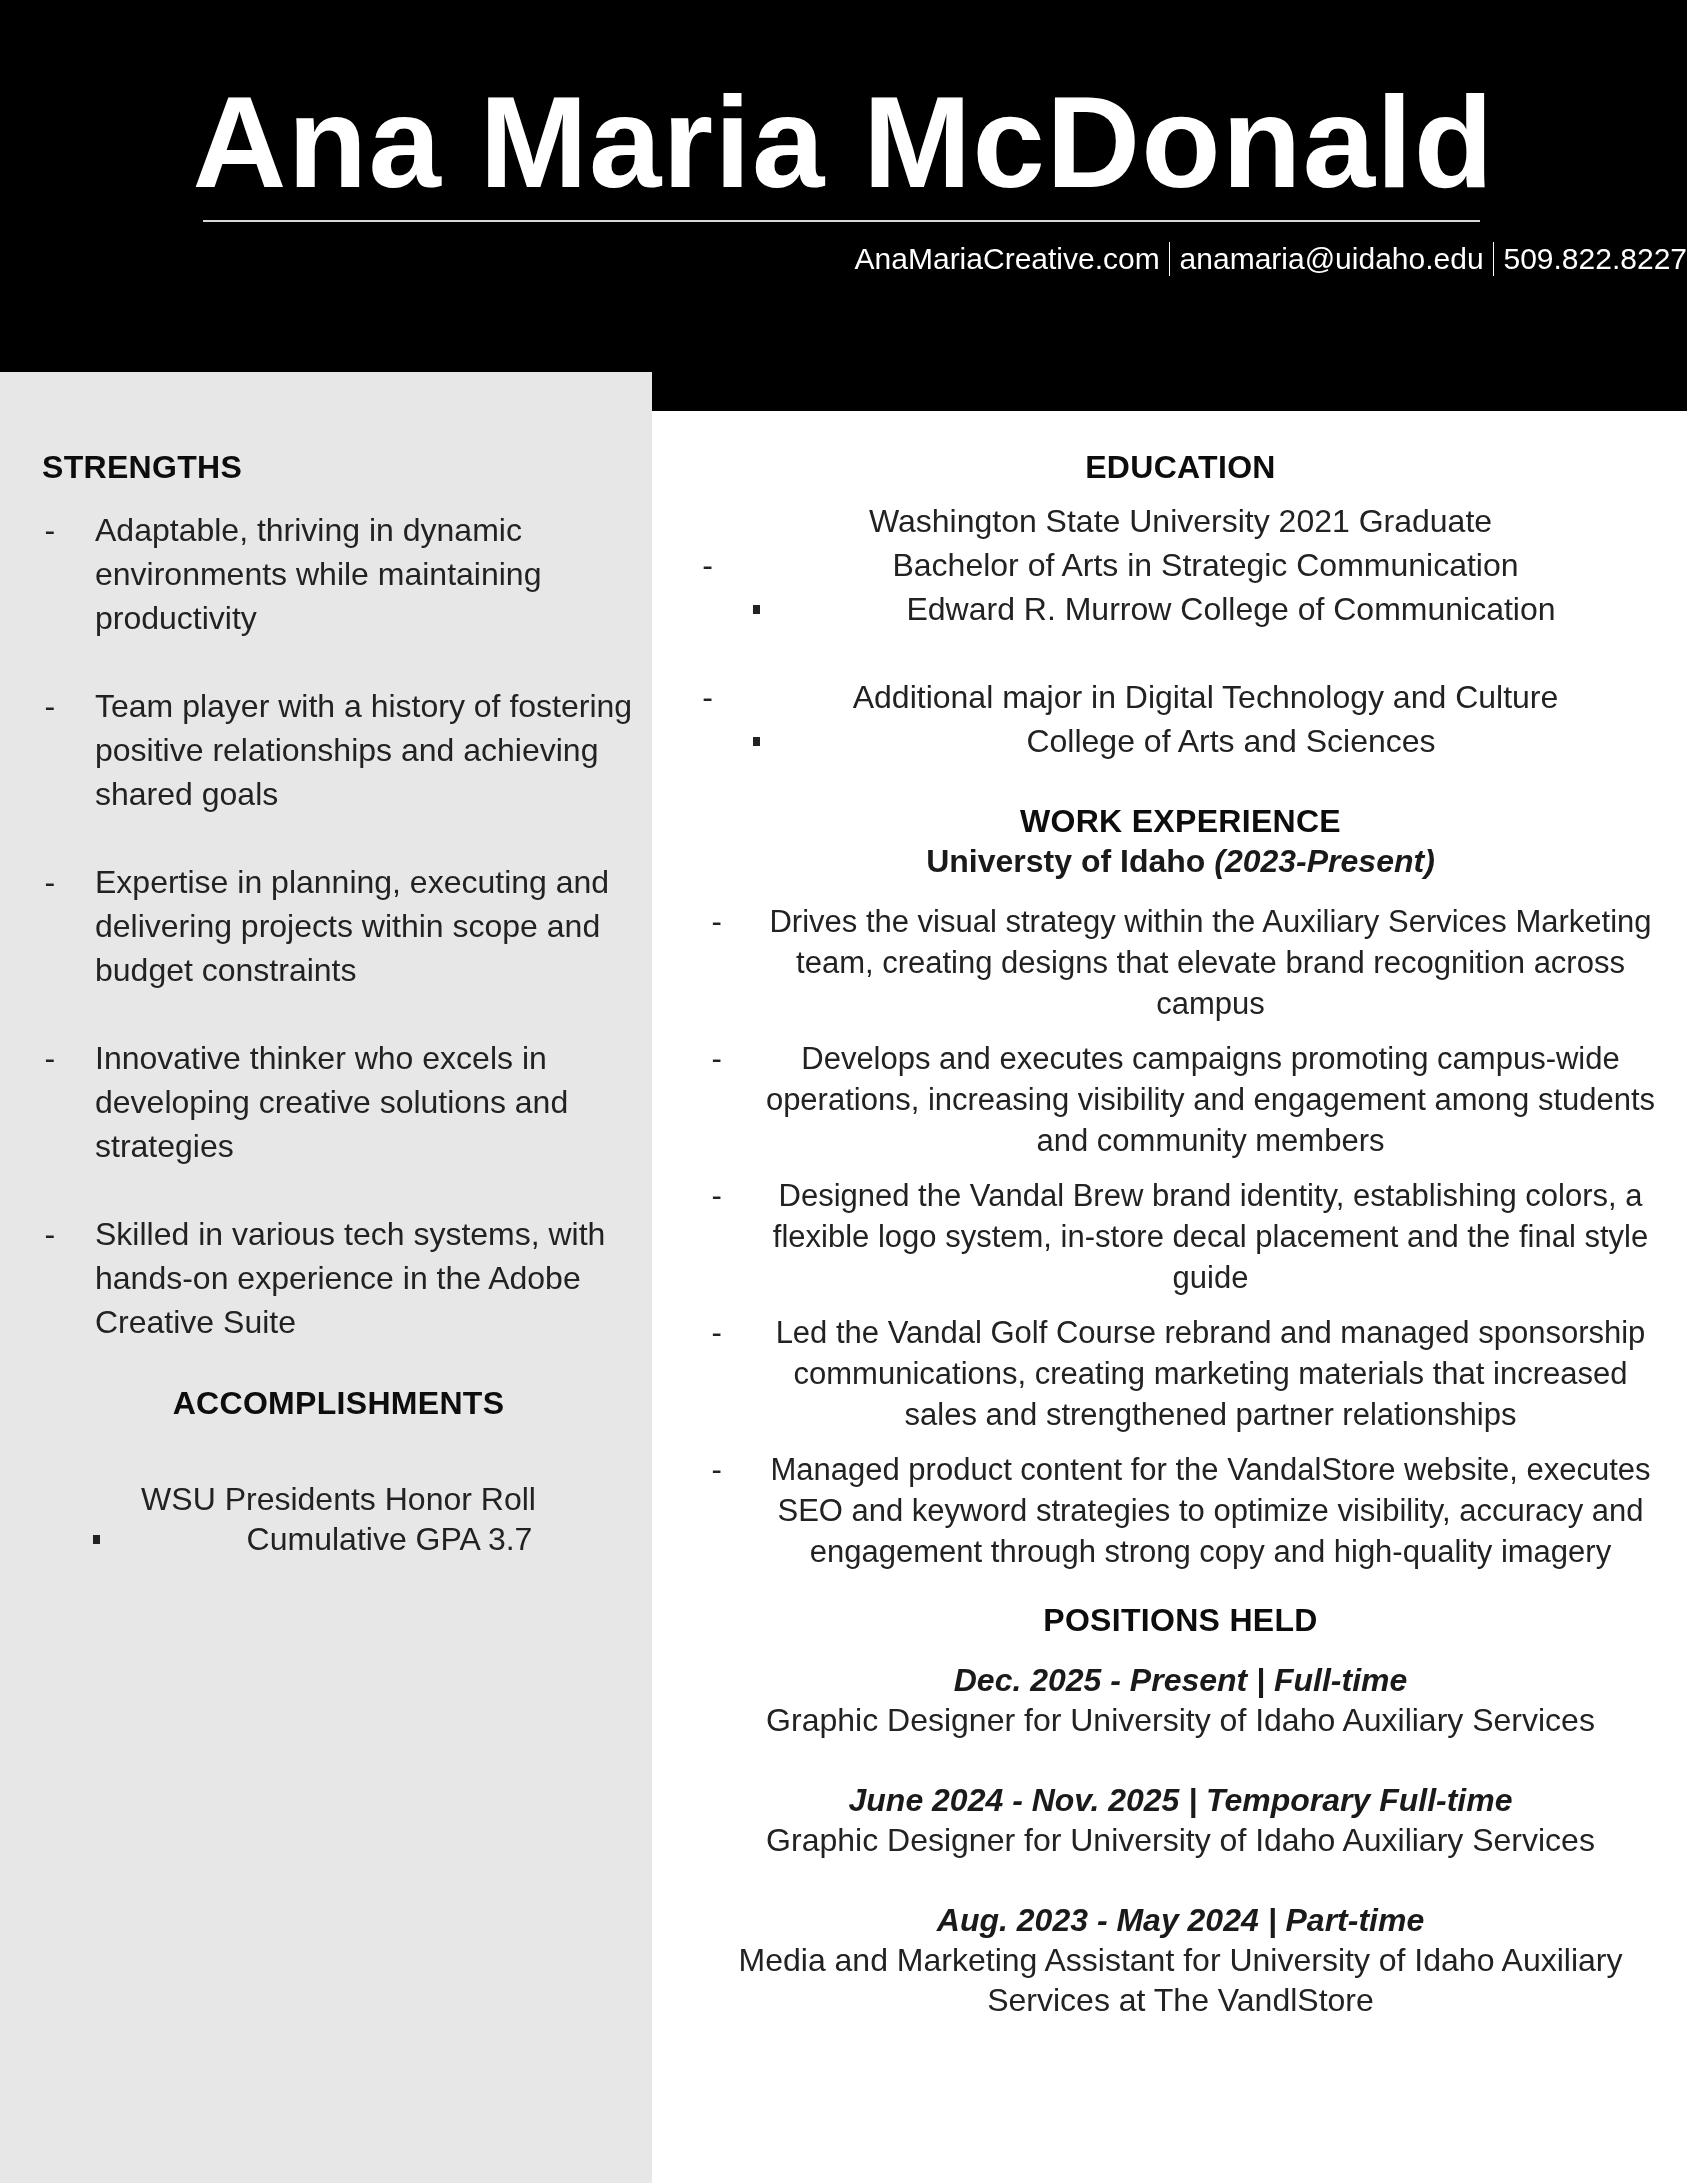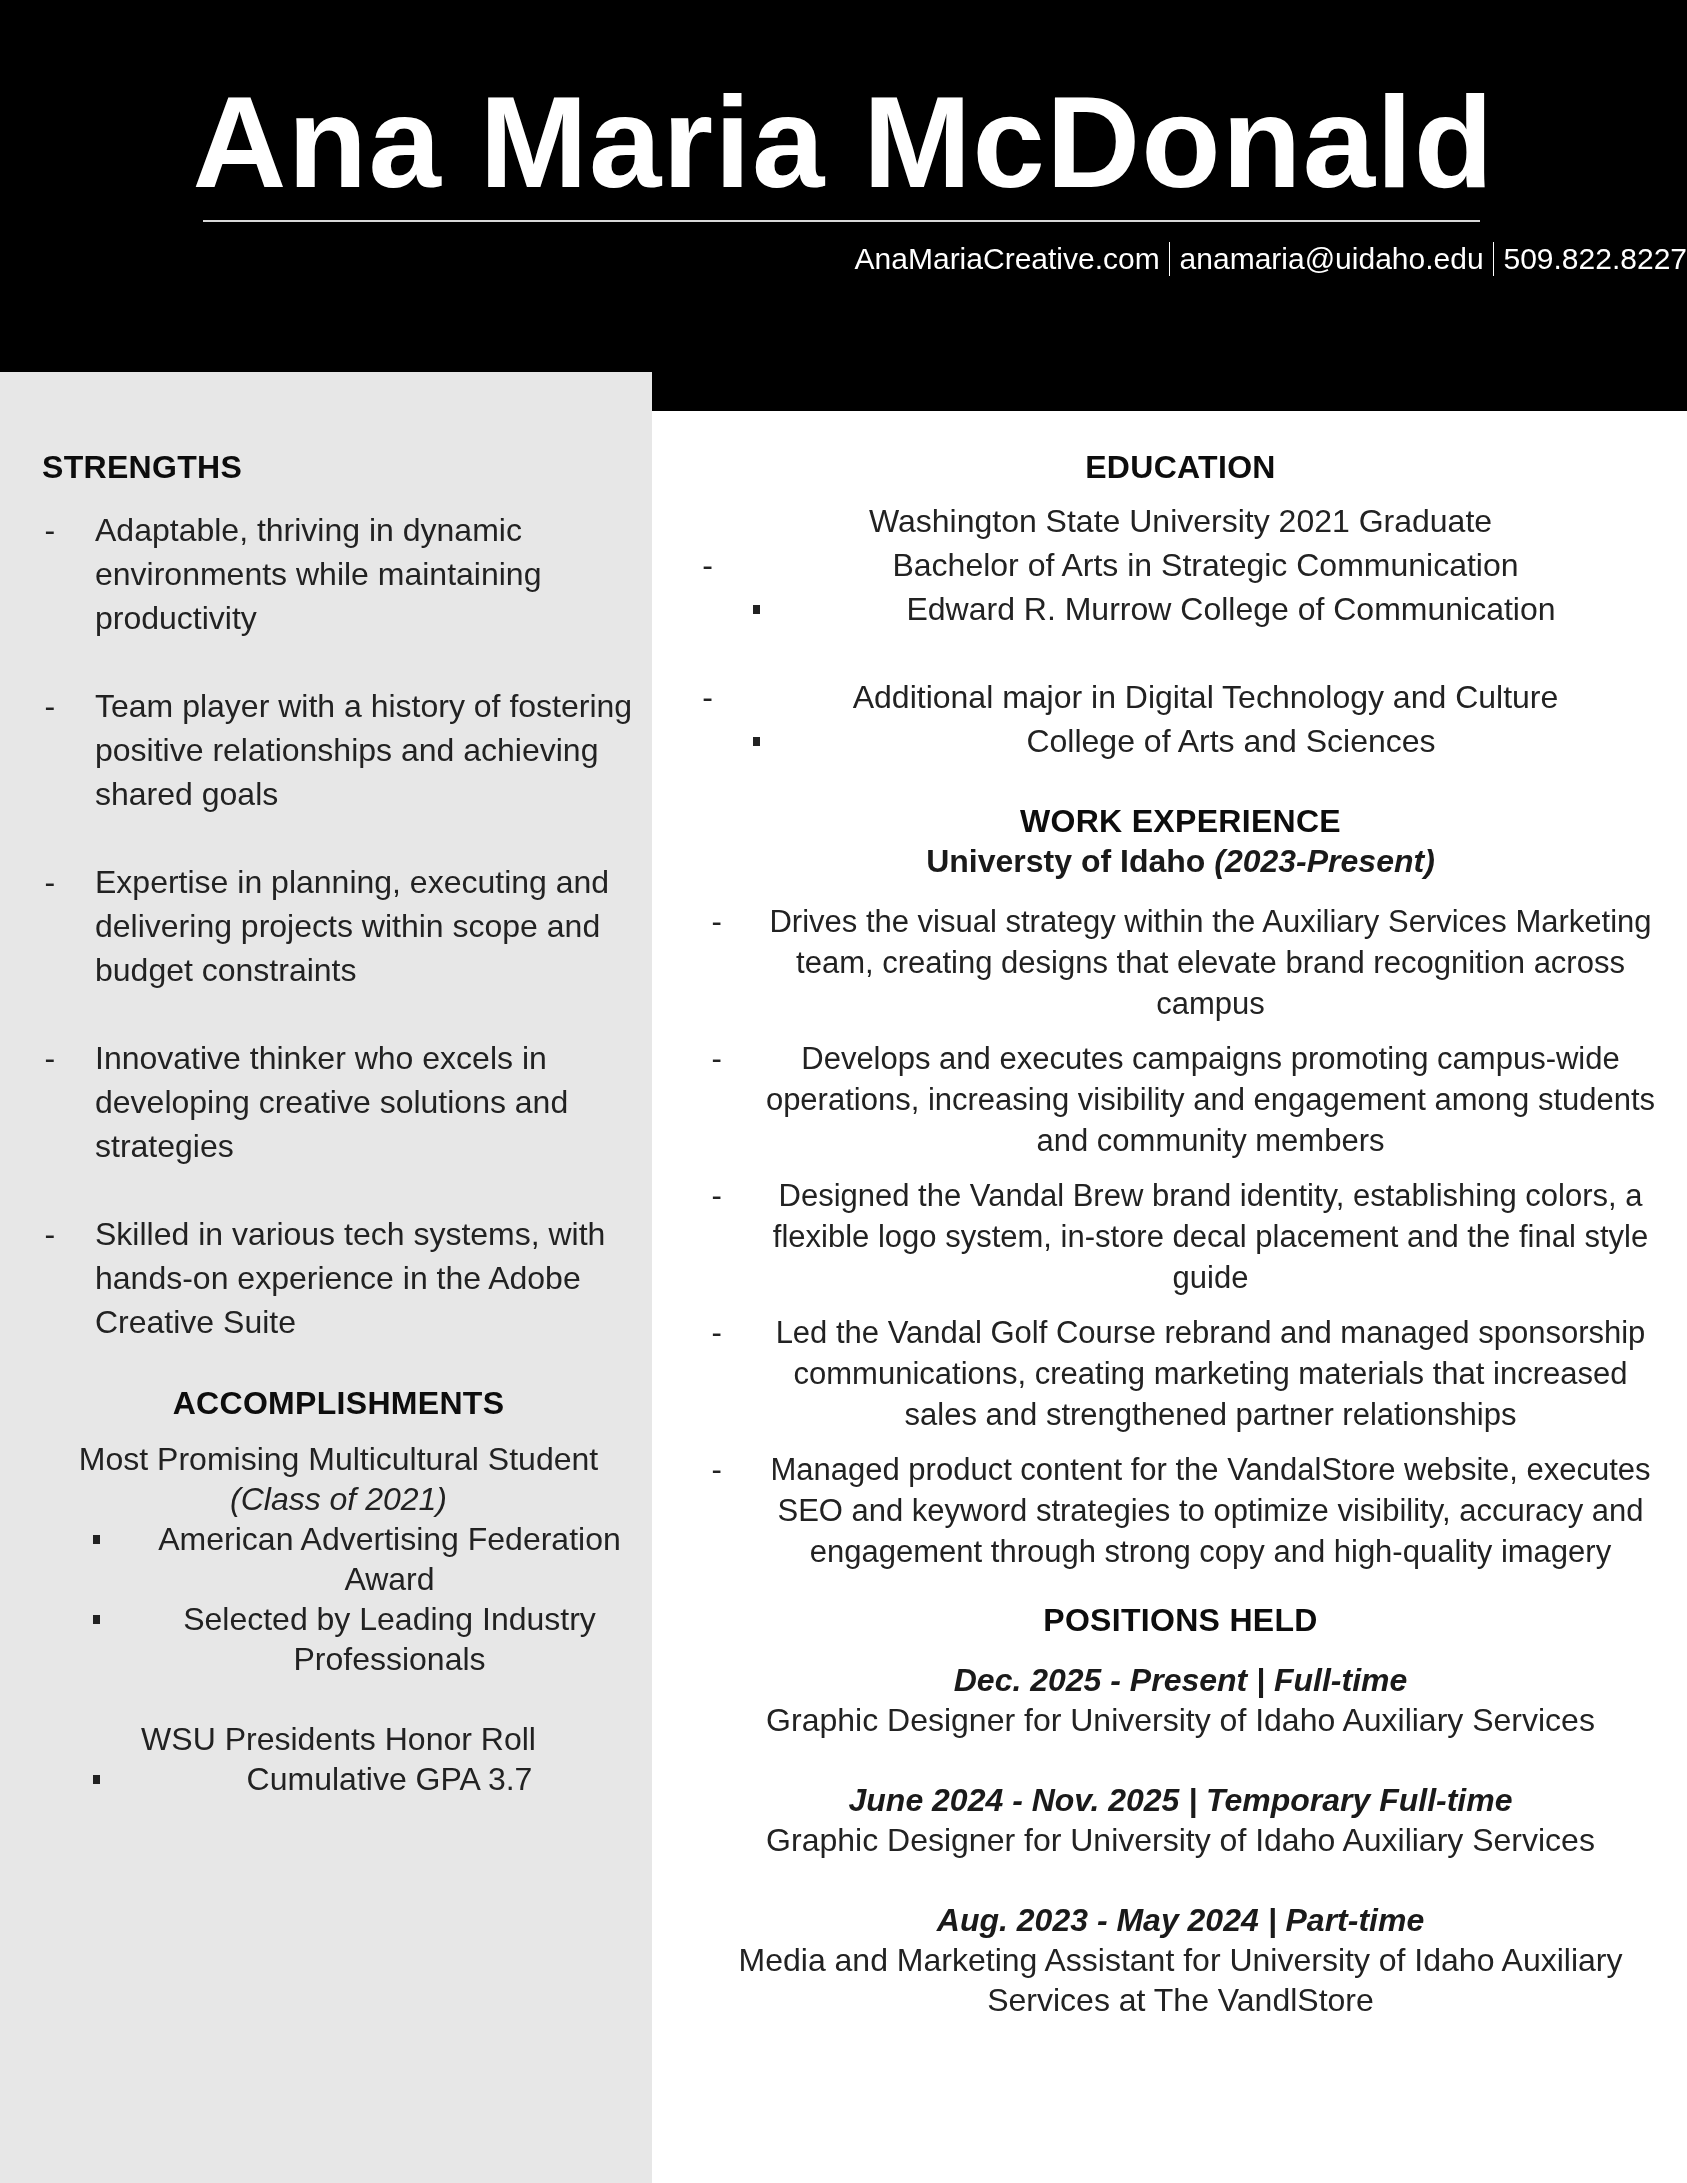--- a/index.html
+++ b/index.html
@@ -93,32 +93,20 @@
     <span>Innovative thinker who excels in developing creative solutions and strategies</span>
   </div>
   <div class="strength body-text">
     <span class="dash">-</span>
     <span>Skilled in various tech systems, with hands-on experience in the Adobe Creative Suite</span>
   </div>
 </section>
 
 <section class="accomplishments">
   <h2 class="sec-title">ACCOMPLISHMENTS</h2>
-  <div>
-    <div class="acc-title">Most Promising Multicultural Student</div>
-    <div class="acc-note">(Class of 2021)</div>
-    <div class="sq-item">
-      <span class="sq"></span>
-      <span>American Advertising Federation Award</span>
-    </div>
-    <div class="sq-item">
-      <span class="sq"></span>
-      <span>Selected by Leading Industry Professionals</span>
-    </div>
-  </div>
   <div class="acc-group-gap"></div>
   <div>
     <div class="acc-title">WSU Presidents Honor Roll</div>
     <div class="sq-item">
       <span class="sq"></span>
       <span>Cumulative GPA 3.7</span>
     </div>
   </div>
 </section>
 

